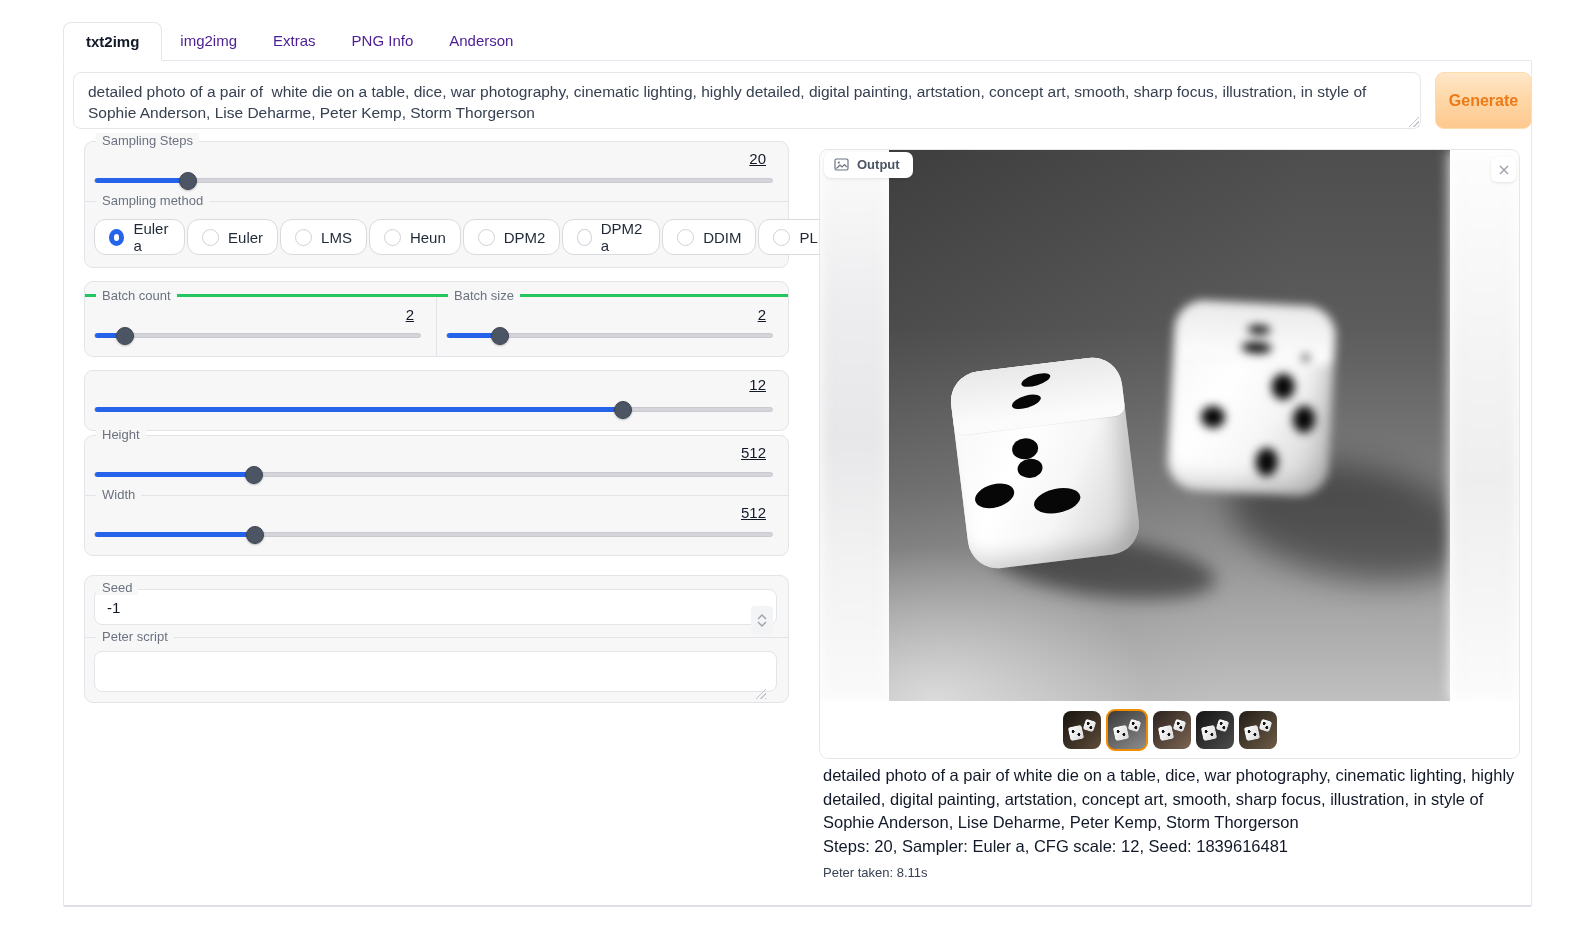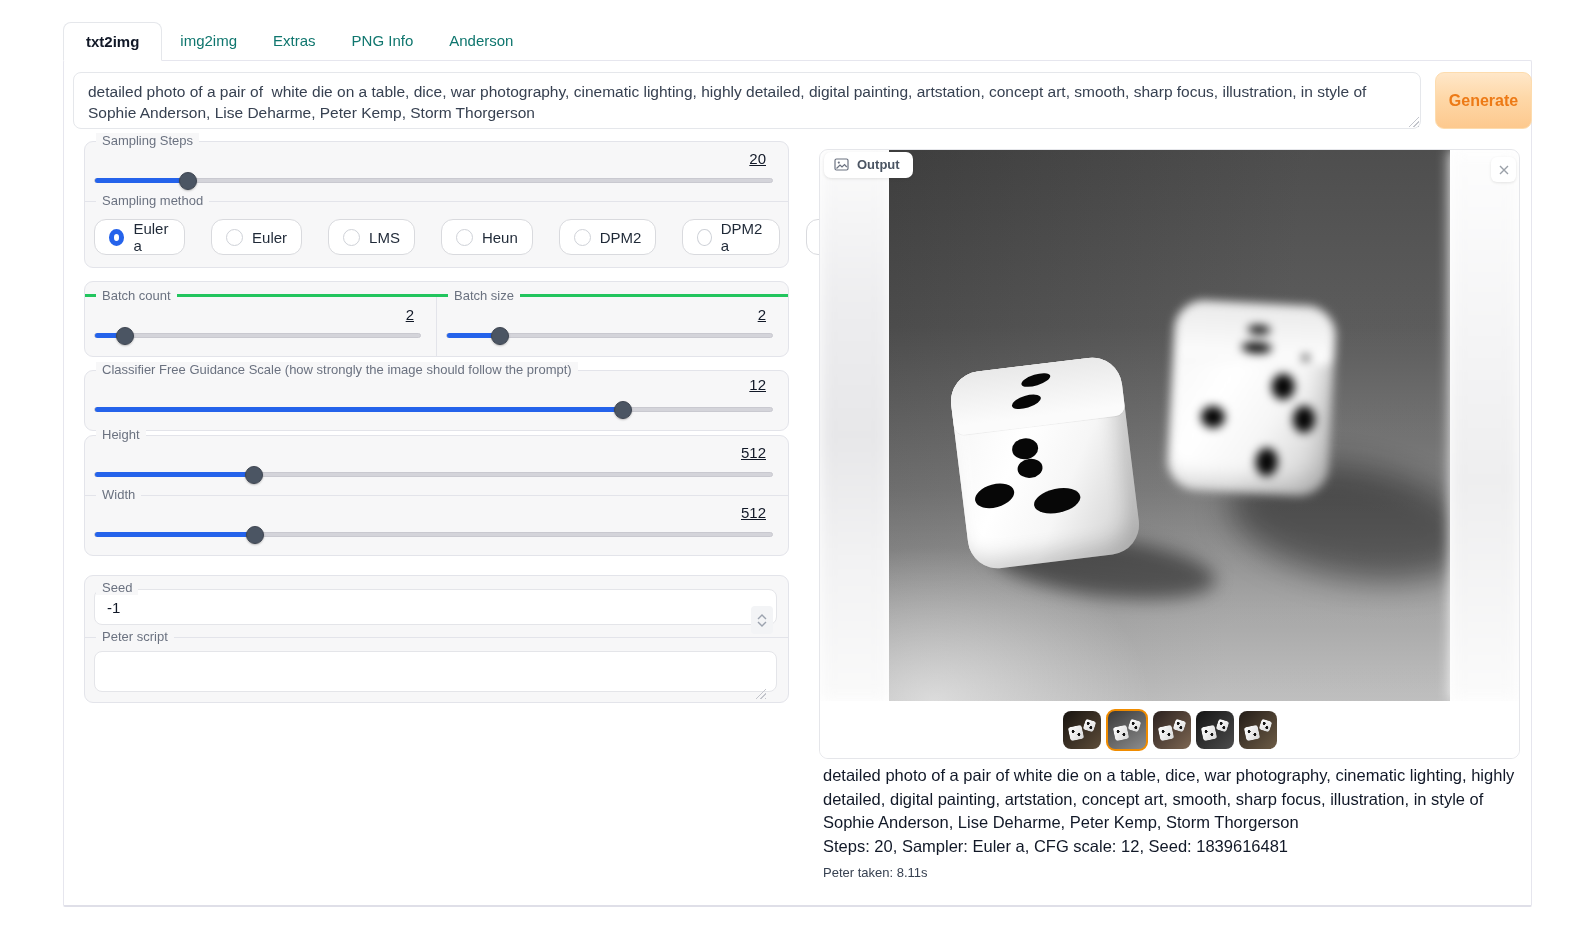--- a/index.html
+++ b/index.html
@@ -1,21 +1,21 @@
 <!DOCTYPE html>
 <html><head>
 <meta charset="utf-8">
 <style>
   * { margin:0; padding:0; box-sizing:border-box; }
   html,body { width:1594px; height:935px; background:#ffffff; overflow:hidden;
     font-family:"Liberation Sans","DejaVu Sans",sans-serif; }
 
   
   .tabbar { position:absolute; left:63px; top:22px; height:39px; display:flex; align-items:stretch; z-index:5; }
-  .tab { font-size:15px; color:#0f766e; padding:0 18px; line-height:38px; cursor:pointer; }
+  .tab { font-size:15px; color:#4c1d95; padding:0 18px; line-height:38px; cursor:pointer; }
   .tab.active { background:#fff; border:1px solid #e5e7eb; border-bottom:1px solid #fff;
     border-radius:8px 8px 0 0; color:#111827; font-weight:700; padding:0 22px; }
 
   
   .frame { position:absolute; left:63px; top:60px; width:1469px; height:847px; background:#fff;
     border:1px solid #e6e6ee; border-bottom:2px solid #dfdfe8; border-radius:2px; }
 
   
   .prompt-box { position:absolute; left:9px; top:11px; width:1348px; height:57px; background:#fff;
     border:1px solid #e5e7eb; border-radius:8px; padding:8px 26px 8px 14px; font-size:15.5px;
@@ -37,21 +37,21 @@
   .fs + .fs { border-top:1px solid #e3e4ea; }
   .val { text-align:right; font-size:15px; color:#111827; padding:8px 22px 0 0; height:26px;text-decoration:underline; }
   .slider { position:relative; height:18px; margin:3px 15px 12px 9px; cursor:pointer; }
   .track { position:absolute; left:0; right:0; top:7px; height:5px; background:#d4d4da;
     border:1px solid #c9c9d0; border-radius:4px; }
   .fill { position:absolute; left:0; top:-1px; height:5px; background:#2563eb; border-radius:4px;
     width:calc(var(--f) * 100%); }
   .handle { position:absolute; top:-7px; left:calc(var(--f) * 100% - 9px); width:18px; height:18px;
     background:#4b5563; border:1px solid #3f4652; border-radius:50%; box-shadow:0 1px 2px rgba(0,0,0,.25); }
 
-  .radio-row { display:flex; gap:26px; padding:17px 9px 12px 9px; }
+  .radio-row { display:flex; gap:2px; padding:17px 9px 12px 9px; }
   .radio-pill { display:inline-flex; align-items:center; gap:9px; height:36px; padding:0 14px;
     background:#fff; border:1px solid #d9dade; border-radius:12px; font-size:15px; color:#1f2937; cursor:pointer; }
   .rdot { width:17px; height:17px; border-radius:50%; background:#fff; border:1px solid #cfd2d8; }
   .radio-pill.selected .rdot { border:5px solid #2563eb; }
 
   .check-row { display:flex; }
   .check-cell { flex:1; display:flex; align-items:center; gap:11px; padding:11px 16px; font-size:15px; color:#1f2937; }
   .check-cell:first-child { border-right:1px solid #e3e4ea; }
   .cb { width:17px; height:17px; background:#fff; border:1px solid #cdd0d6; border-radius:4px; }
   .batch-row { display:flex; border-top:3px solid #22c55e;margin-top:12px; }
@@ -207,21 +207,20 @@
                 <div class="fill"></div>
                 <div class="handle"></div>
               </div>
           </div>
         </div>
       </div>
     </div>
 
     <div class="panel" style="margin-bottom:4px;">
       <div class="fs">
-        <span class="legend">Classifier Free Guidance Scale (how strongly the image should follow the prompt)</span>
         <div class="val" style="padding-top:5px;">12</div>
         <div class="slider" style="--f: 0.78;">
           <div class="track">
               <div class="fill"></div>
               <div class="handle"></div>
             </div>
         </div>
       </div>
     </div>
 

